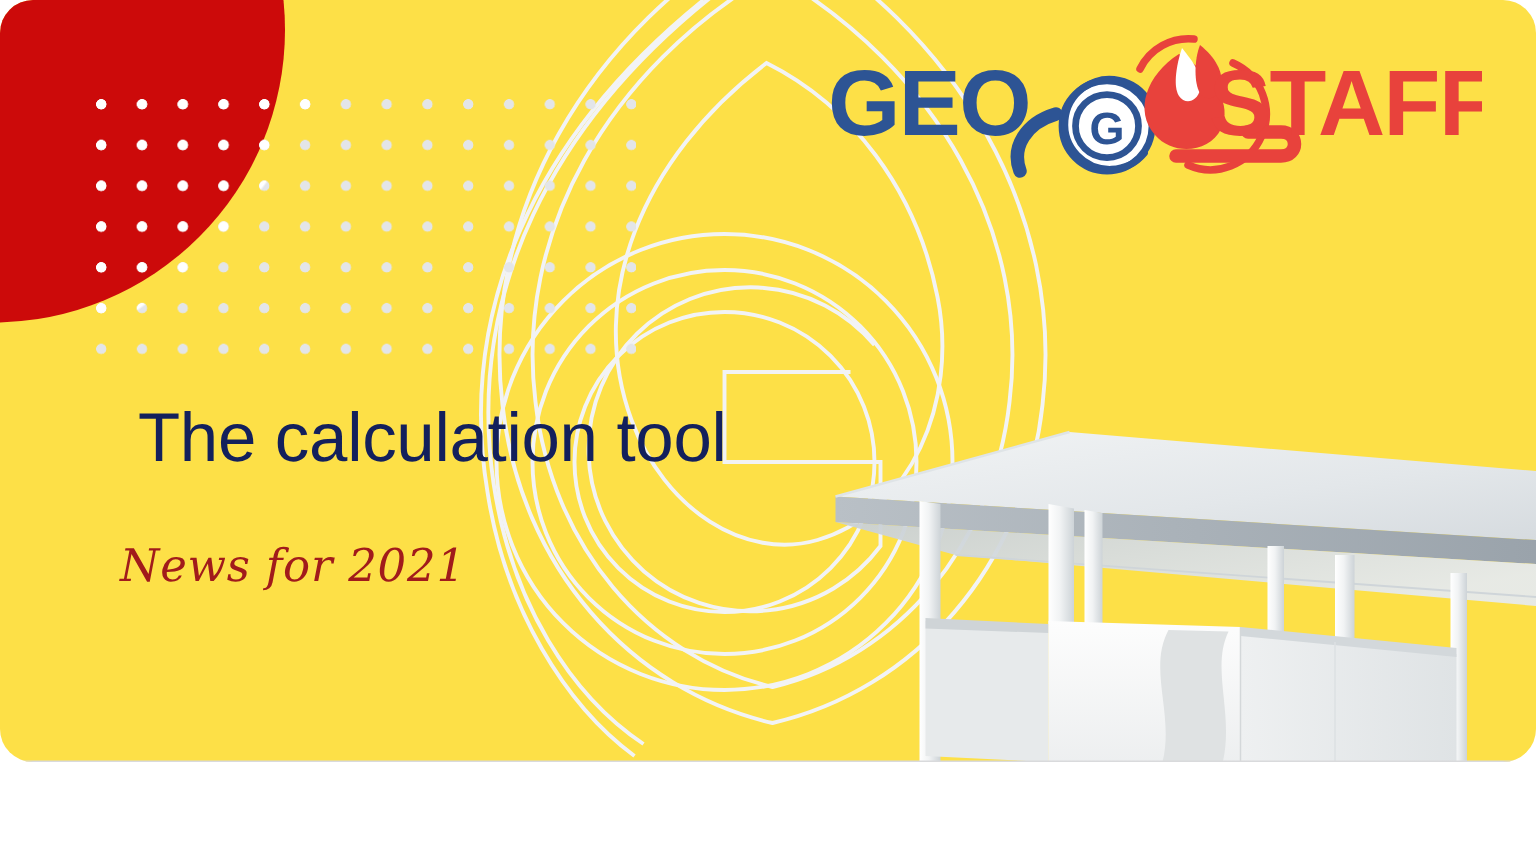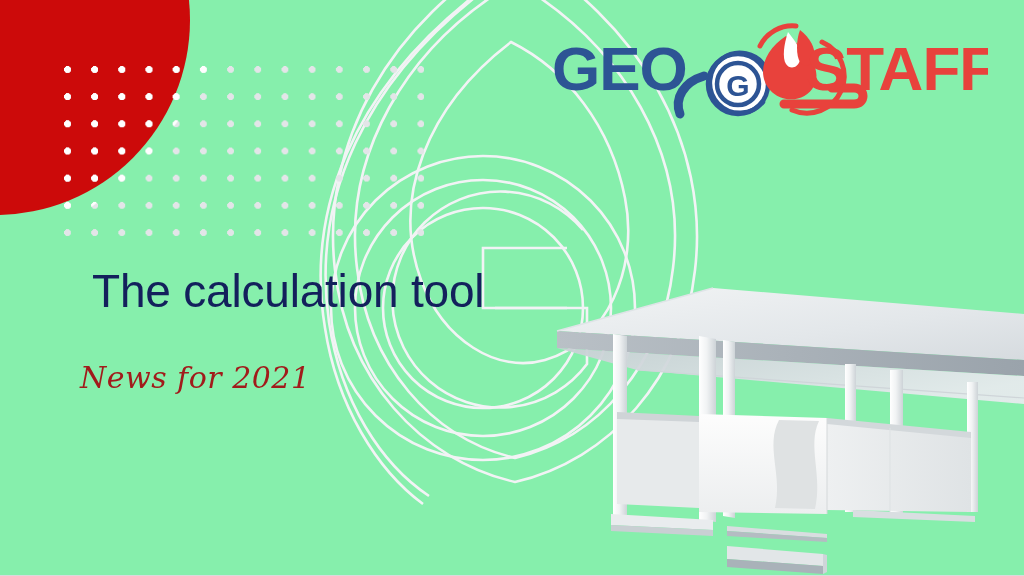--- a/index.html
+++ b/index.html
@@ -6,23 +6,24 @@
     margin: 0;
     padding: 0;
     background: #ffffff;
   }
   body {
     font-family: "Liberation Sans", sans-serif;
   }
   #slide {
     position: relative;
     width: 1024px;
-    height: 576px;
+    height: 508px;
     overflow: hidden;
-    background: #86efac;
+    background: #fde047;
+    border-radius: 22px;
   }
 
   
   .watermark {
     position: absolute;
     left: 215px;
     top: -70px;
     width: 520px;
     height: 600px;
     opacity: 1;

